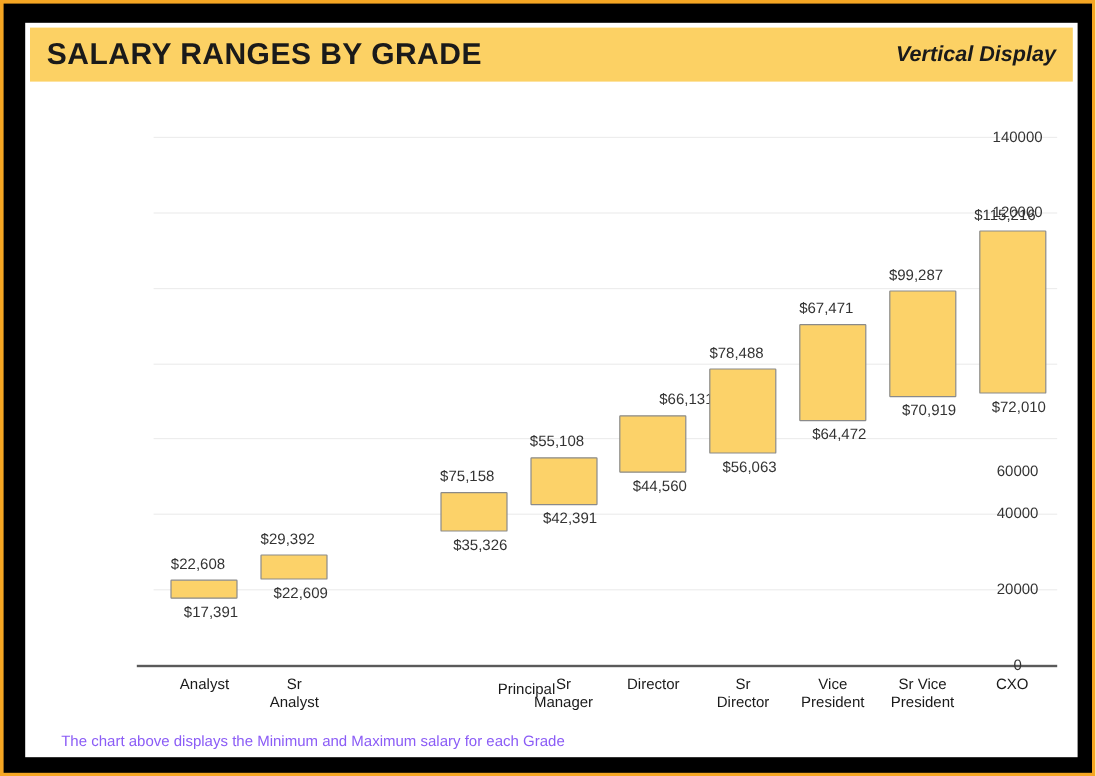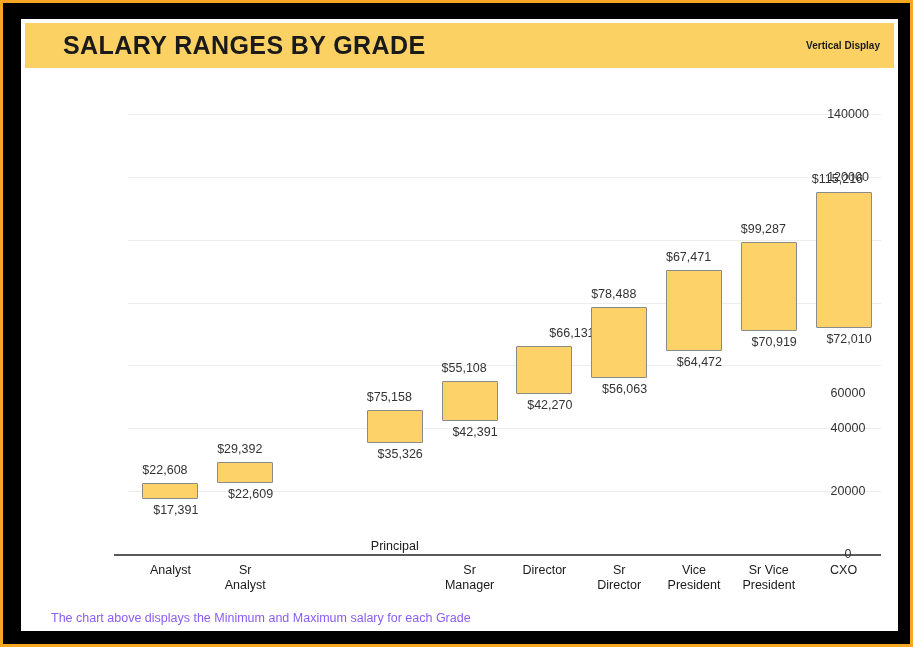--- a/index.html
+++ b/index.html
@@ -39,25 +39,25 @@
     align-items: center;
     justify-content: space-between;
     padding: 0 14px 0 14px;
   }
   #title-text {
     font-size: 25px;
     font-weight: bold;
     letter-spacing: 0.4px;
     color: #1a1a1a;
     white-space: nowrap;
-    margin-left: 24px;
   }
   #subtitle-text {
-    font-size: 10px;
+    font-size: 18px;
     font-weight: bold;
+    font-style: italic;
     color: #1a1a1a;
     white-space: nowrap;
   }
 
   
   #plot-area {
     position: absolute;
     left: 4px; top: 55px;
     width: 869px; height: 520px;
   }
@@ -186,32 +186,32 @@
             <div class="bar-group" style="left: 182.8px; width: 74.8px;">
               <div class="bar-rect" style="top: 387.625px; height: 21.318px;"></div>
               <div class="bar-label max" style="top: 367.625px;">$29,392</div>
               <div class="bar-label min" style="top: 412.943px;">$22,609</div>
               <div class="cat-label" style="top: 480px;">Sr Analyst</div>
             </div>
             <div class="bar-group" style="left: 332.4px; width: 74.8px;">
               <div class="bar-rect" style="top: 335.667px; height: 33.308px;"></div>
               <div class="bar-label max" style="top: 315.667px;">$75,158</div>
               <div class="bar-label min" style="top: 372.975px;">$35,326</div>
-              <div class="cat-label" style="top: 456px;">Principal</div>
+              <div class="cat-label" style="top: 484px; margin-left: 44px;">Principal</div>
             </div>
             <div class="bar-group" style="left: 407.2px; width: 74.8px;">
               <div class="bar-rect" style="top: 306.803px; height: 39.9677px;"></div>
               <div class="bar-label max" style="top: 286.803px;">$55,108</div>
               <div class="bar-label min" style="top: 350.771px;">$42,391</div>
               <div class="cat-label" style="top: 480px;">Sr Manager</div>
             </div>
             <div class="bar-group" style="left: 482px; width: 74.8px;">
               <div class="bar-rect" style="top: 272.16px; height: 47.9631px;"></div>
               <div class="bar-label max" style="top: 252.16px; margin-left: 33px;">$66,131</div>
-              <div class="bar-label min" style="top: 324.123px;">$42,270</div>
+              <div class="bar-label min" style="top: 324.123px;">$44,560</div>
               <div class="cat-label" style="top: 480px;">Director</div>
             </div>
             <div class="bar-group" style="left: 556.8px; width: 74.8px;">
               <div class="bar-rect" style="top: 233.323px; height: 70.4786px;"></div>
               <div class="bar-label max" style="top: 213.323px;">$78,488</div>
               <div class="bar-label min" style="top: 307.802px; text-align: center;">$56,063</div>
               <div class="cat-label" style="top: 480px;">Sr Director</div>
             </div>
             <div class="bar-group" style="left: 631.6px; width: 74.8px;">
               <div class="bar-rect" style="top: 196.323px; height: 81.0511px;"></div>

